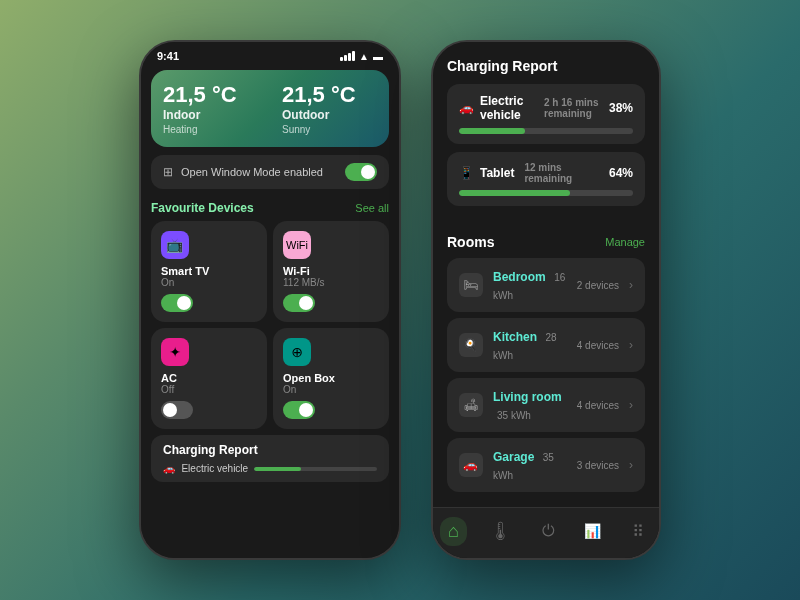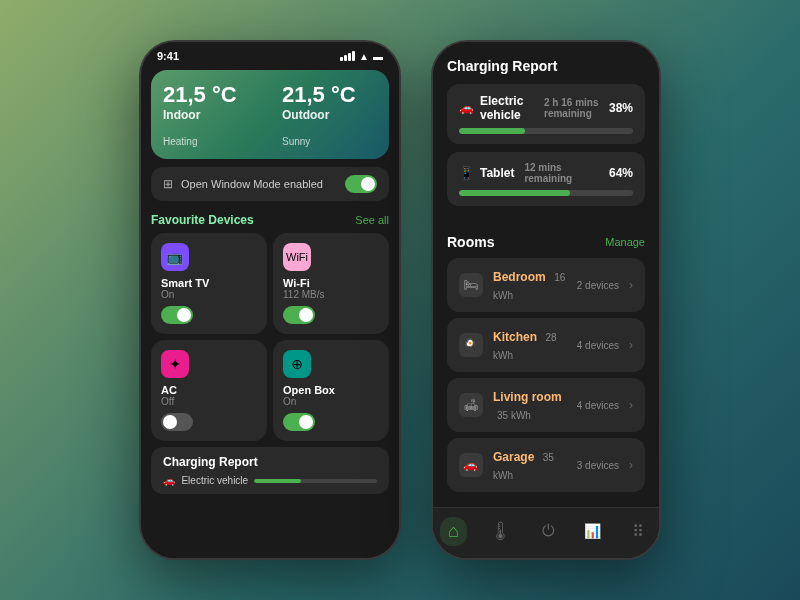--- a/index.html
+++ b/index.html
@@ -94,21 +94,21 @@
 
     .weather-label {
       font-size: 12px;
       font-weight: 600;
       color: rgba(255,255,255,0.9);
     }
 
     .weather-sublabel {
       font-size: 10px;
       color: rgba(255,255,255,0.7);
-      margin-top: 14px;
+      margin-top: 2px;
     }
 
     
     .toggle-row {
       margin: 0 10px 8px;
       background: #2a2a2a;
       border-radius: 12px;
       padding: 8px 12px;
       display: flex;
       align-items: center;
@@ -372,21 +372,21 @@
       color: #aaa;
     }
 
     .room-info {
       flex: 1;
     }
 
     .room-name {
       font-size: 12px;
       font-weight: 600;
-      color: #fdba74;
+      color: #5eead4;
     }
 
     .room-kwh {
       font-size: 10px;
       color: #888;
       margin-left: 4px;
     }
 
     .room-devices {
       font-size: 10px;

